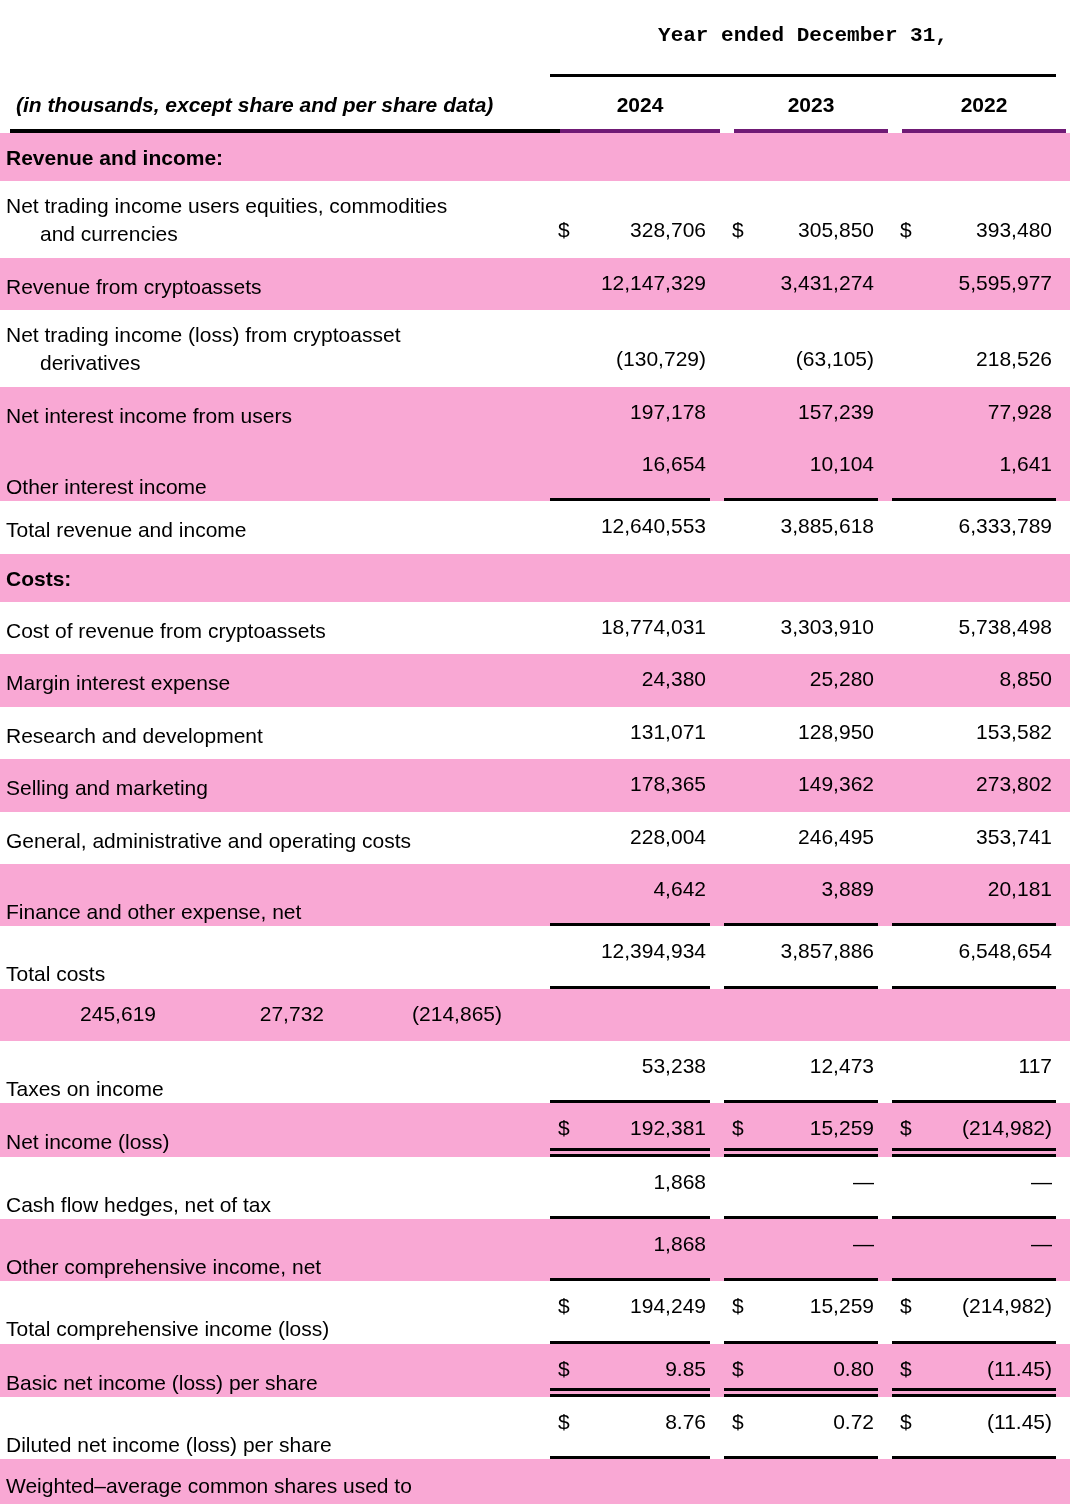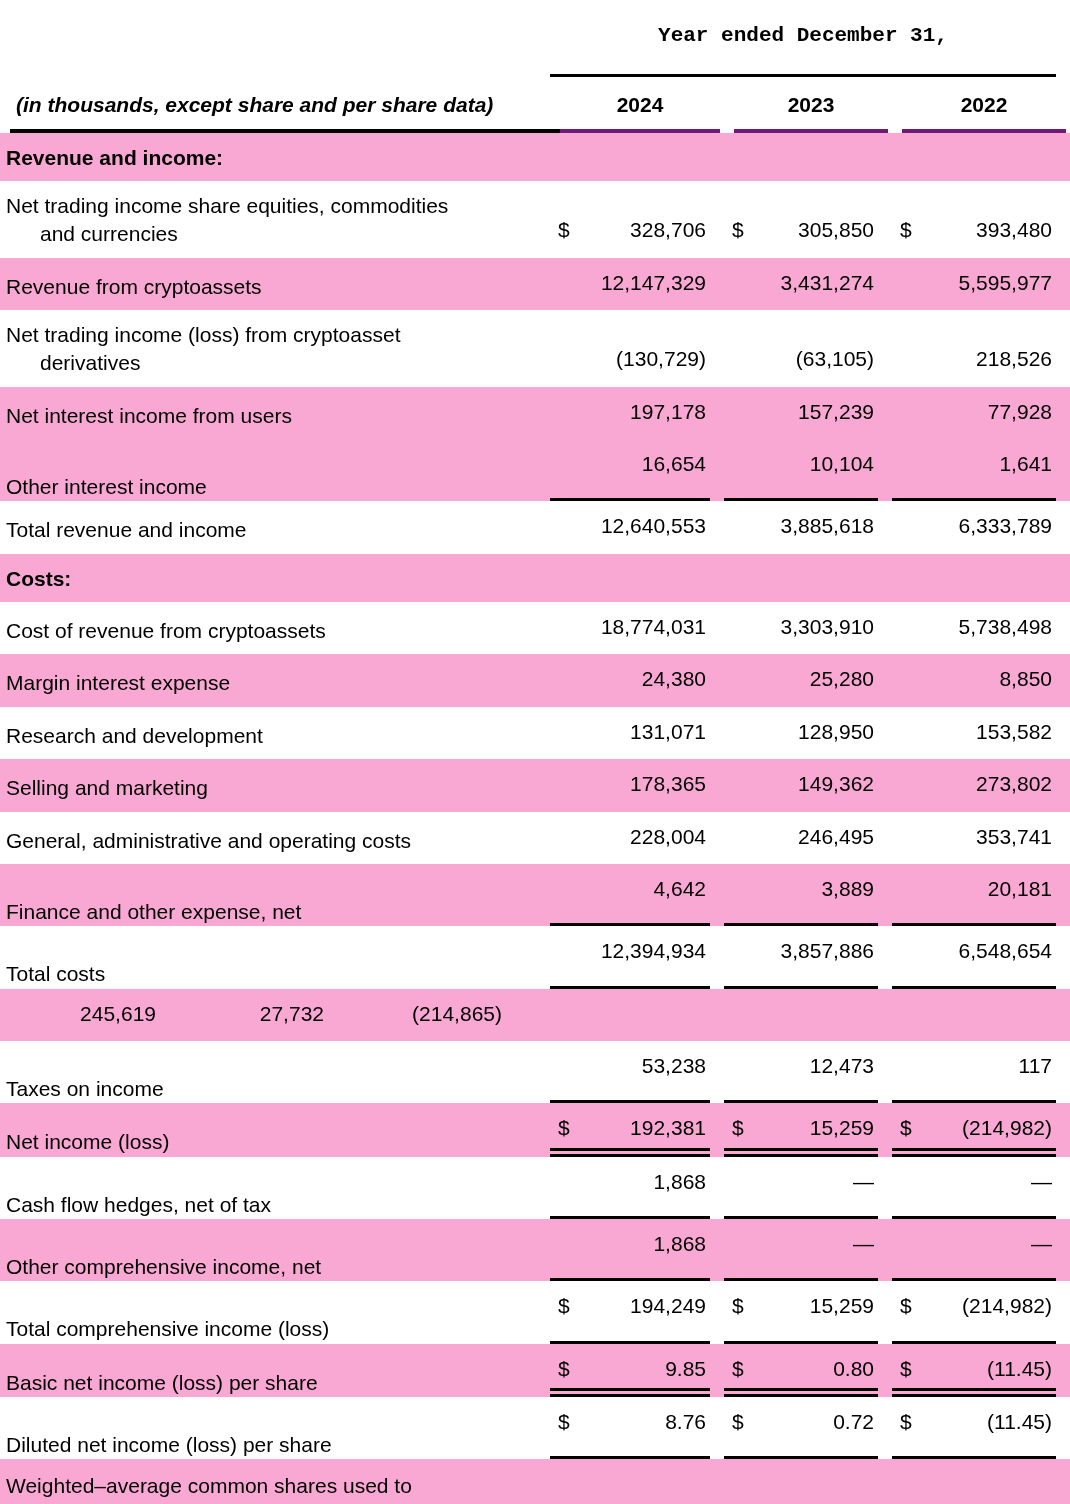--- a/index.html
+++ b/index.html
@@ -60,21 +60,21 @@
     <span class="h-year v1">2024</span>
     <span class="h-year v2">2023</span>
     <span class="h-year v3">2022</span>
   </div>
 
   <div class="row bg-b section">
     <div class="c-label">Revenue and income:</div>
   </div>
 
   <div class="row">
-    <div class="c-label">Net trading income share equities, commodities
+    <div class="c-label">Net trading income users equities, commodities
 and currencies</div>
     <div class="c-val v1">
         <span class="cur">$</span>
         <span class="num">328,706</span>
       </div>
     <div class="c-val v2">
         <span class="cur">$</span>
         <span class="num">305,850</span>
       </div>
     <div class="c-val v3">

